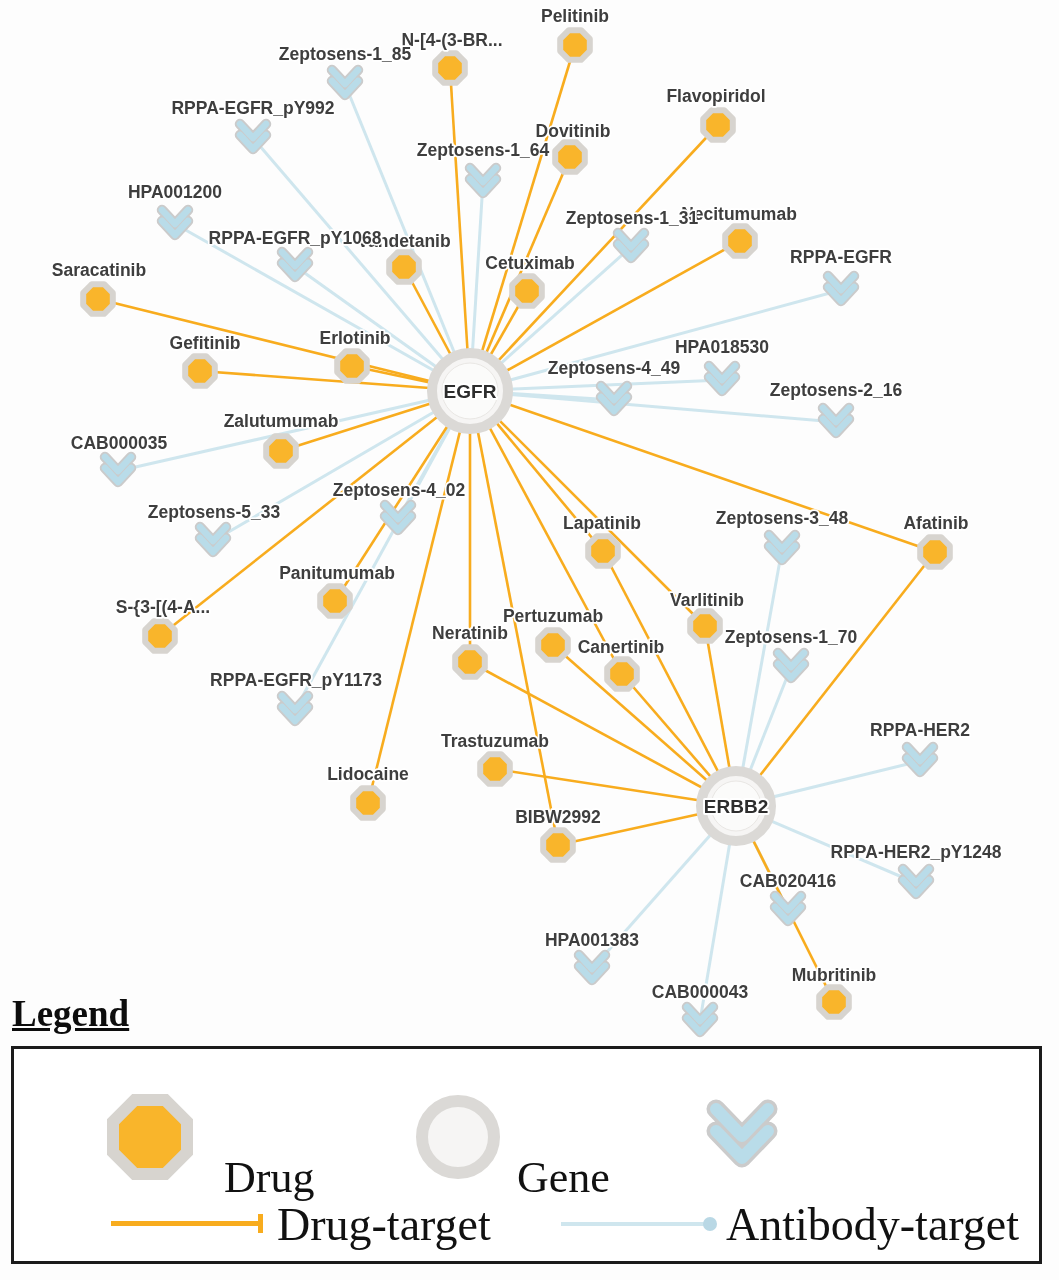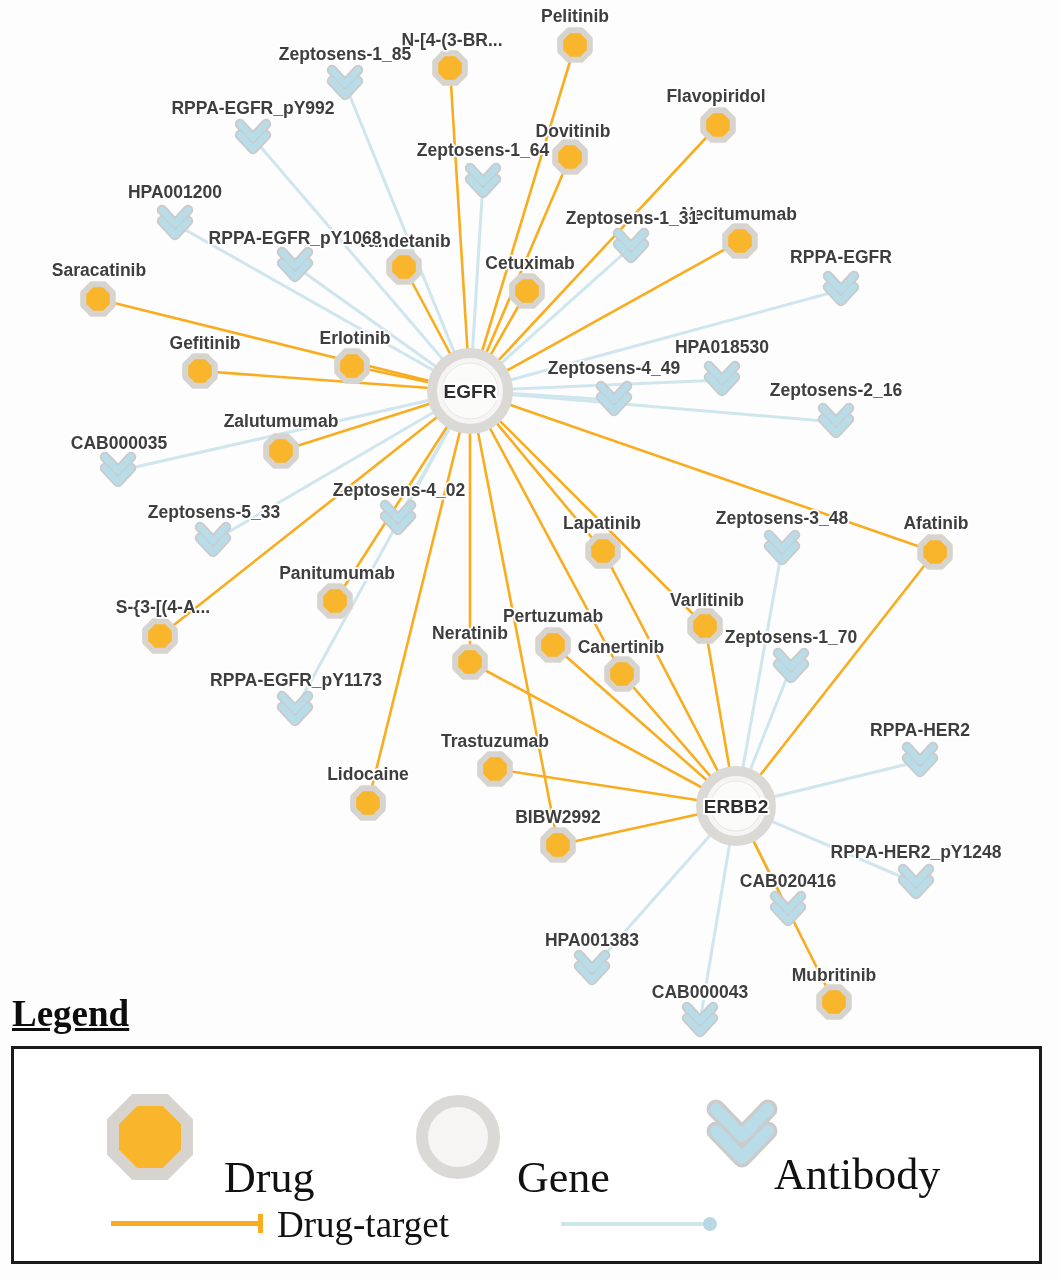--- a/index.html
+++ b/index.html
@@ -22,21 +22,21 @@
   }
   .legend-box{
     position:absolute;left:11px;top:1046px;width:1031px;height:218px;
     border:3px solid #1B1B1B;background:#FFFFFF;box-sizing:border-box;
   }
   .legend-box .sw{position:absolute;}
   .lg-text{
     position:absolute;font-family:"Liberation Serif",serif;color:#111111;white-space:nowrap;
   }
   .lg-big{font-size:44px;line-height:44px;margin-top:40px;}
-  .lg-small{font-size:37px;line-height:35px;}
+  .lg-small{font-size:46px;line-height:35px;}
   .dt-line{position:absolute;left:97px;top:172px;width:152px;height:5px;background:#F8AC1E;}
   .dt-cap{position:absolute;right:0;top:-7px;width:5px;height:19px;background:#F8AC1E;}
   .at-line{position:absolute;left:547px;top:173px;width:152px;height:4px;background:#CFE6EE;}
   .at-cap{position:absolute;right:-4px;top:-5px;width:14px;height:14px;border-radius:50%;background:#B9D8E5;}
 </style>
 </head>
 <body>
 
 <svg id="net" width="1059" height="1280" viewBox="0 0 1059 1280">
     <g>
@@ -319,24 +319,24 @@
 
   <svg class="sw" style="left:396px;top:40px;" width="96" height="96" viewBox="-48 -48 96 96">
     <circle cx="0" cy="0" r="36" fill="#F6F5F4" stroke="#DBD9D6" stroke-width="12"></circle>
   </svg>
   <div class="lg-text lg-big" style="left:503px;top:67px;">Gene</div>
 
   <svg class="sw" style="left:680px;top:48px;" width="96" height="80" viewBox="-48 -34 96 80">
     <path d="M -26 -22 L 0 5 L 26 -22 M -26 0 L 0 27 L 26 0" stroke="#CBCBCB" stroke-width="19" fill="none" stroke-linecap="round" stroke-linejoin="round"></path>
     <path d="M -26 -22 L 0 5 L 26 -22 M -26 0 L 0 27 L 26 0" stroke="#B9DCE9" stroke-width="12" fill="none" stroke-linecap="round" stroke-linejoin="round"></path>
   </svg>
-  <div class="lg-text lg-big" style="left:760px;top:64px;">Antibody</div>
 
   <span class="dt-line">
     <span class="dt-cap"></span>
   </span>
   <div class="lg-text lg-small" style="left:263px;top:158px;">Drug-target</div>
 
   <span class="at-line">
     <span class="at-cap"></span>
   </span>
+  <div class="lg-text lg-small" style="left:712px;top:158px;">Antibody-target</div>
 
 </div>
 
 </body></html>

